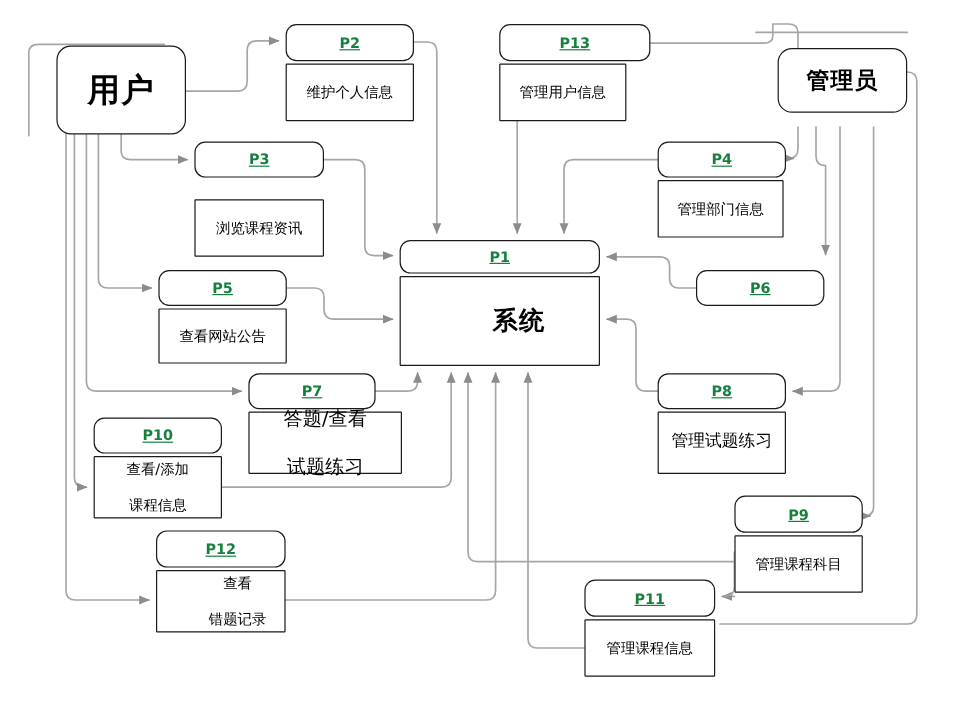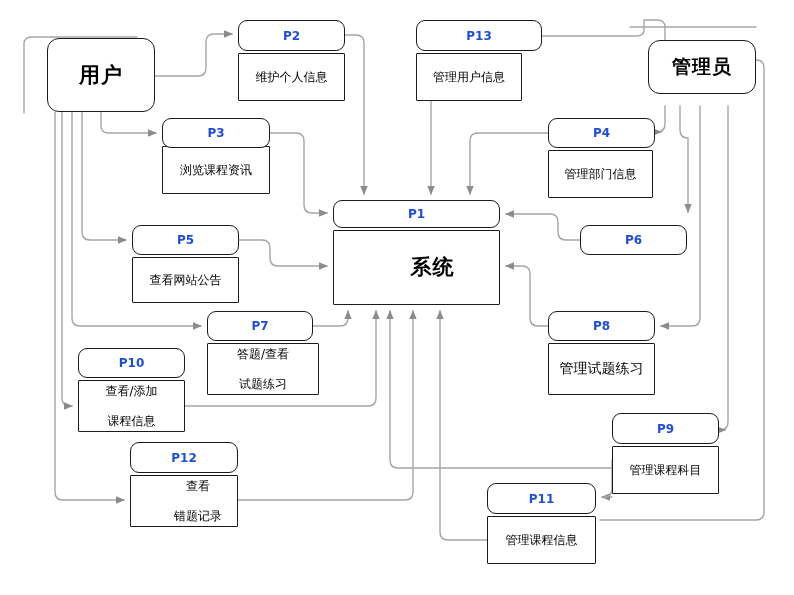--- a/index.html
+++ b/index.html
@@ -43,22 +43,23 @@
   }
   
   .phead {
     border: 1.4px solid #1a1a1a;
     border-radius: 9px;
     background: #ffffff;
     display: flex;
     align-items: center;
     justify-content: center;
     font-weight: bold;
-    color: #1d4ed8;
+    color: #15803d;
     z-index: 6;
+    text-decoration: underline;
   }
   
   .pbody {
     border: 1.4px solid #1a1a1a;
     border-radius: 1px;
     background: #ffffff;
     display: flex;
     align-items: center;
     justify-content: center;
     text-align: center;
@@ -136,21 +137,21 @@
 
       <path d="M612,497 L605,497 L602,497" marker-end="url(#ah)"></path>
       <path d="M612,460 L612,489 Q612,497 604,497"></path>
 
       <path d="M487,540 L448,540 Q440,540 440,532 L440,311" marker-end="url(#ah)"></path>
 
       <path d="M612,468 L398,468 Q390,468 390,460 L390,311" marker-end="url(#ah)"></path>
     </g>
   </svg>
 
-  <div class="node actor" style="left:47px; top:38px; width:108px; height:74px; font-size:21px;">
+  <div class="node actor" style="left:47px; top:38px; width:108px; height:74px; font-size:27px;">
     <span>用户</span>
   </div>
 
   <div class="node actor" style="left:648px; top:40px; width:108px; height:54px; font-size:19px;">
     <span>管理员</span>
   </div>
 
   <div class="node phead" style="left:333px; top:200px; width:167px; height:28px; font-size:12px;">
     <span>P1</span>
   </div>
@@ -172,21 +173,21 @@
   </div>
   <div class="node pbody" style="left:416px; top:53px; width:106px; height:48px; font-size:12px;">
     <div>
         <span>管理用户信息</span>
       </div>
   </div>
 
   <div class="node phead" style="left:162px; top:118px; width:108px; height:30px; font-size:12px;">
     <span>P3</span>
   </div>
-  <div class="node pbody" style="left:162px; top:146px; width:108px; height:48px; font-size:12px;">
+  <div class="node pbody" style="left:162px; top:166px; width:108px; height:48px; font-size:12px;">
     <div>
         <span>浏览课程资讯</span>
       </div>
   </div>
 
   <div class="node phead" style="left:548px; top:118px; width:107px; height:30px; font-size:12px;">
     <span>P4</span>
   </div>
   <div class="node pbody" style="left:548px; top:150px; width:105px; height:48px; font-size:12px;text-align:right;">
     <div>
@@ -203,21 +204,21 @@
       </div>
   </div>
 
   <div class="node phead" style="left:580px; top:225px; width:107px; height:30px; font-size:12px;">
     <span>P6</span>
   </div>
 
   <div class="node phead" style="left:207px; top:311px; width:106px; height:30px; font-size:12px;">
     <span>P7</span>
   </div>
-  <div class="node pbody" style="left:207px; top:343px; width:112px; height:52px; font-size:12px;">
+  <div class="node pbody" style="left:207px; top:343px; width:128px; height:52px; font-size:16px;">
     <div>
       <span>答题/查看</span><br>
       <span>试题练习</span>
     </div>
   </div>
 
   <div class="node phead" style="left:548px; top:311px; width:107px; height:30px; font-size:12px;">
     <span>P8</span>
   </div>
   <div class="node pbody" style="left:548px; top:343px; width:107px; height:52px; font-size:14px;justify-content:center;">

